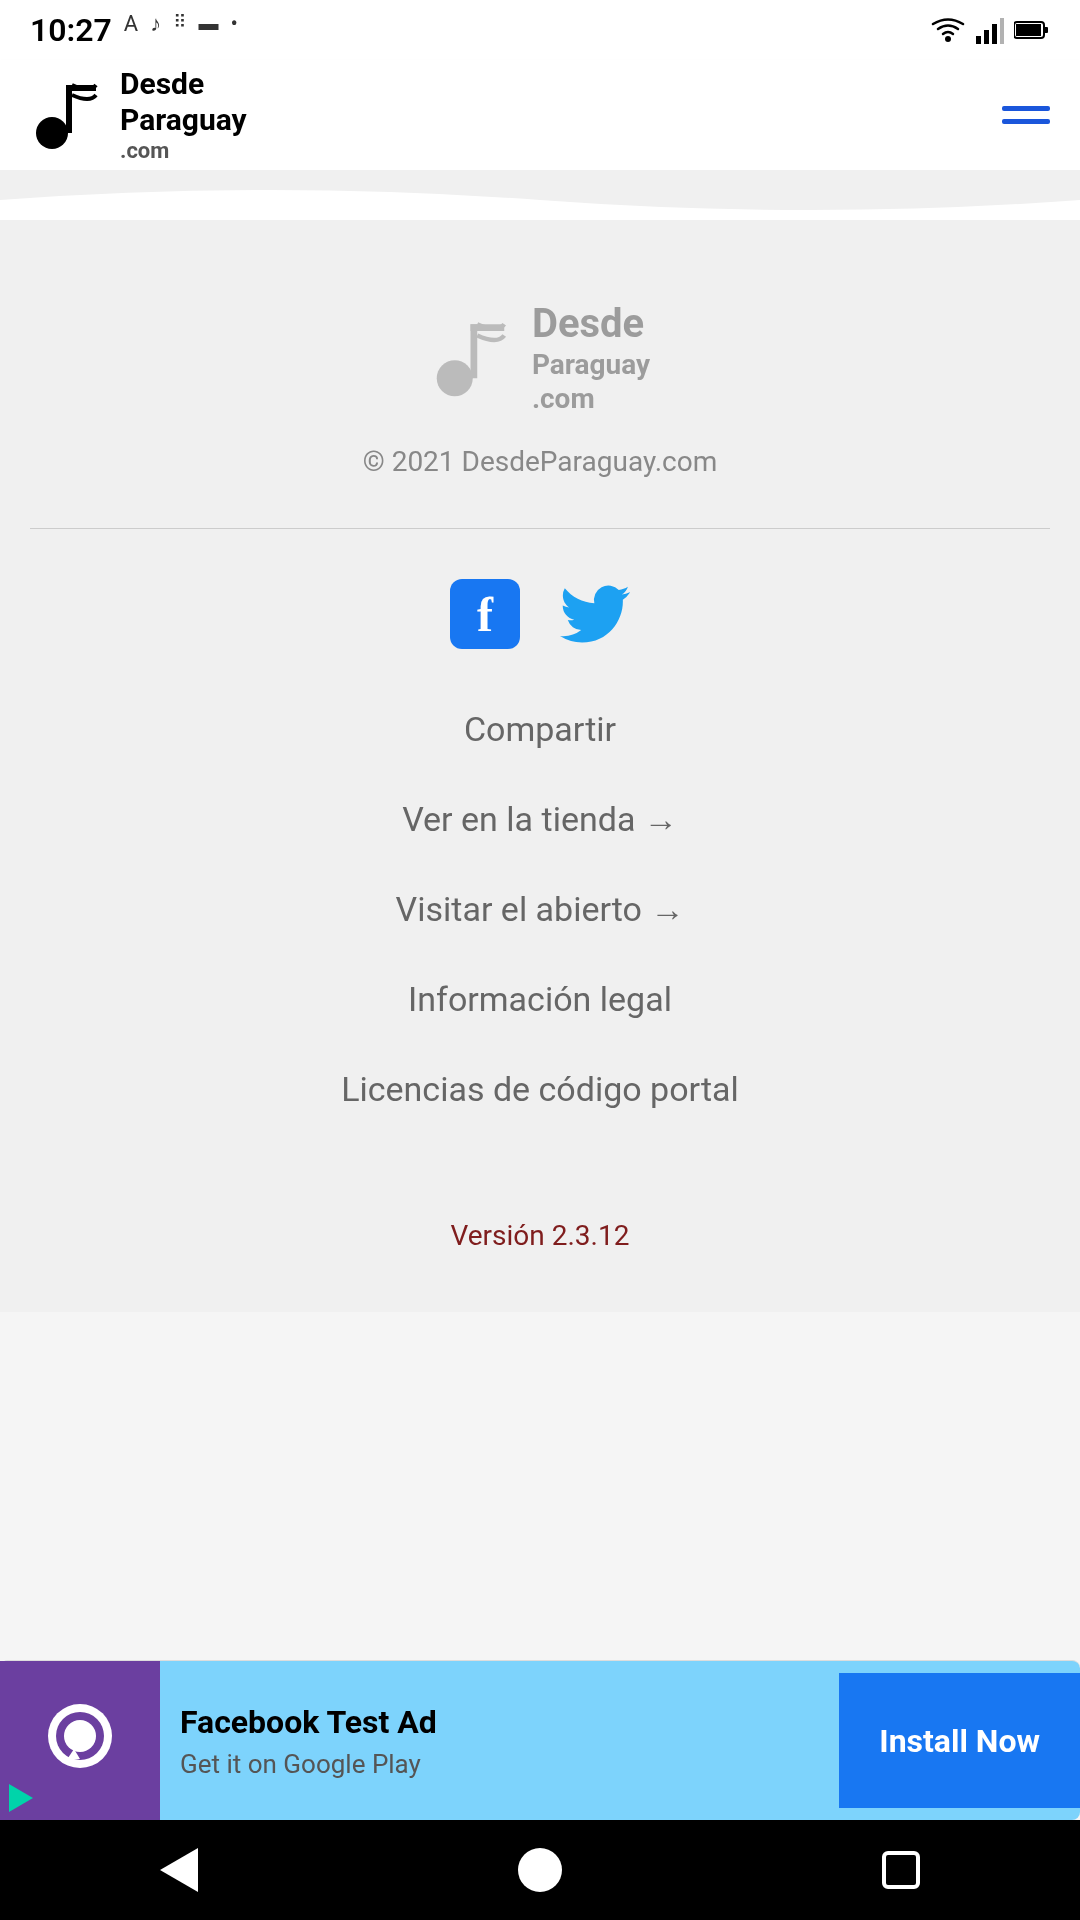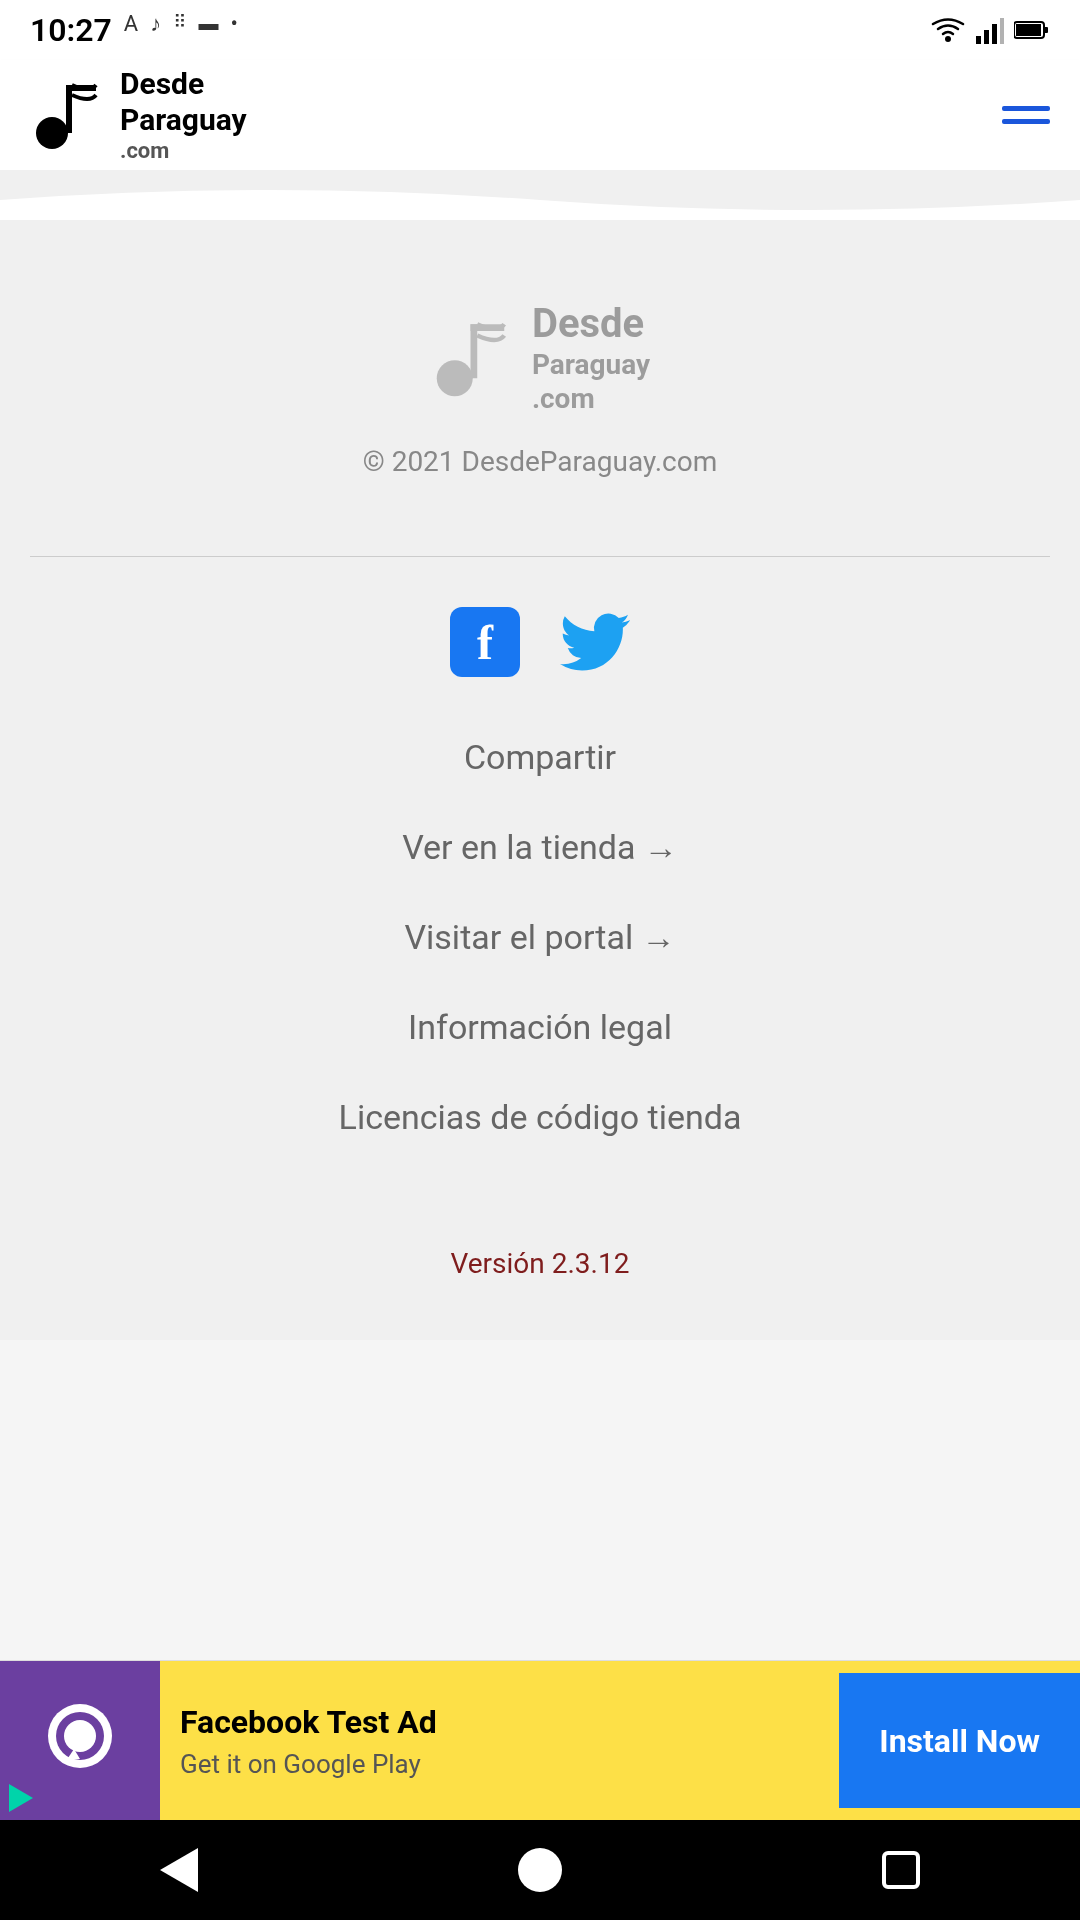--- a/index.html
+++ b/index.html
@@ -118,21 +118,21 @@
       color: #666;
       line-height: 1.2;
     }
     .center-logo-text .line2 {
       font-size: 28px;
     }
 
     .copyright-text {
       font-size: 28px;
       color: #888;
-      margin-bottom: 78px;
+      margin-bottom: 50px;
     }
 
     
     .divider {
       width: 100%;
       height: 1px;
       background: #ccc;
       margin-bottom: 50px;
     }
 
@@ -189,24 +189,25 @@
       margin-bottom: 20px;
     }
 
     
     .ad-banner {
       position: absolute;
       bottom: 100px;
       left: 0;
       right: 0;
       height: 160px;
-      background: #fde047;
+      background: #7dd3fc;
       display: flex;
       align-items: center;
       border-top: 1px solid #ddd;
+      border-radius: 8px;
     }
 
     .ad-icon-area {
       width: 160px;
       height: 160px;
       background: #6b3fa0;
       display: flex;
       align-items: center;
       justify-content: center;
       flex-shrink: 0;
@@ -394,23 +395,23 @@
     <div class="fb-icon">f</div>
     <div class="tw-icon">
       <svg viewBox="0 0 24 24" xmlns="http://www.w3.org/2000/svg">
         <path d="M23.953 4.57a10 10 0 01-2.825.775 4.958 4.958 0 002.163-2.723c-.951.555-2.005.959-3.127 1.184a4.92 4.92 0 00-8.384 4.482C7.69 8.095 4.067 6.13 1.64 3.162a4.822 4.822 0 00-.666 2.475c0 1.71.87 3.213 2.188 4.096a4.904 4.904 0 01-2.228-.616v.06a4.923 4.923 0 003.946 4.827 4.996 4.996 0 01-2.212.085 4.936 4.936 0 004.604 3.417 9.867 9.867 0 01-6.102 2.105c-.39 0-.779-.023-1.17-.067a13.995 13.995 0 007.557 2.209c9.053 0 13.998-7.496 13.998-13.985 0-.21 0-.42-.015-.63A9.935 9.935 0 0024 4.59z" fill="#1da1f2"></path>
       </svg>
     </div>
   </div>
 
   <div class="menu-item">Compartir</div>
   <div class="menu-item">Ver en la tienda →</div>
-  <div class="menu-item">Visitar el portal →</div>
+  <div class="menu-item">Visitar el abierto →</div>
   <div class="menu-item">Información legal</div>
-  <div class="menu-item">Licencias de código tienda</div>
+  <div class="menu-item">Licencias de código portal</div>
 
   <div class="version-text">Versión 2.3.12</div>
 
 </div>
 
 <div class="ad-banner">
   <div class="ad-icon-area">
 
     <svg width="100" height="100" viewBox="0 0 100 100">
       <circle cx="50" cy="45" r="32" fill="white"></circle>

